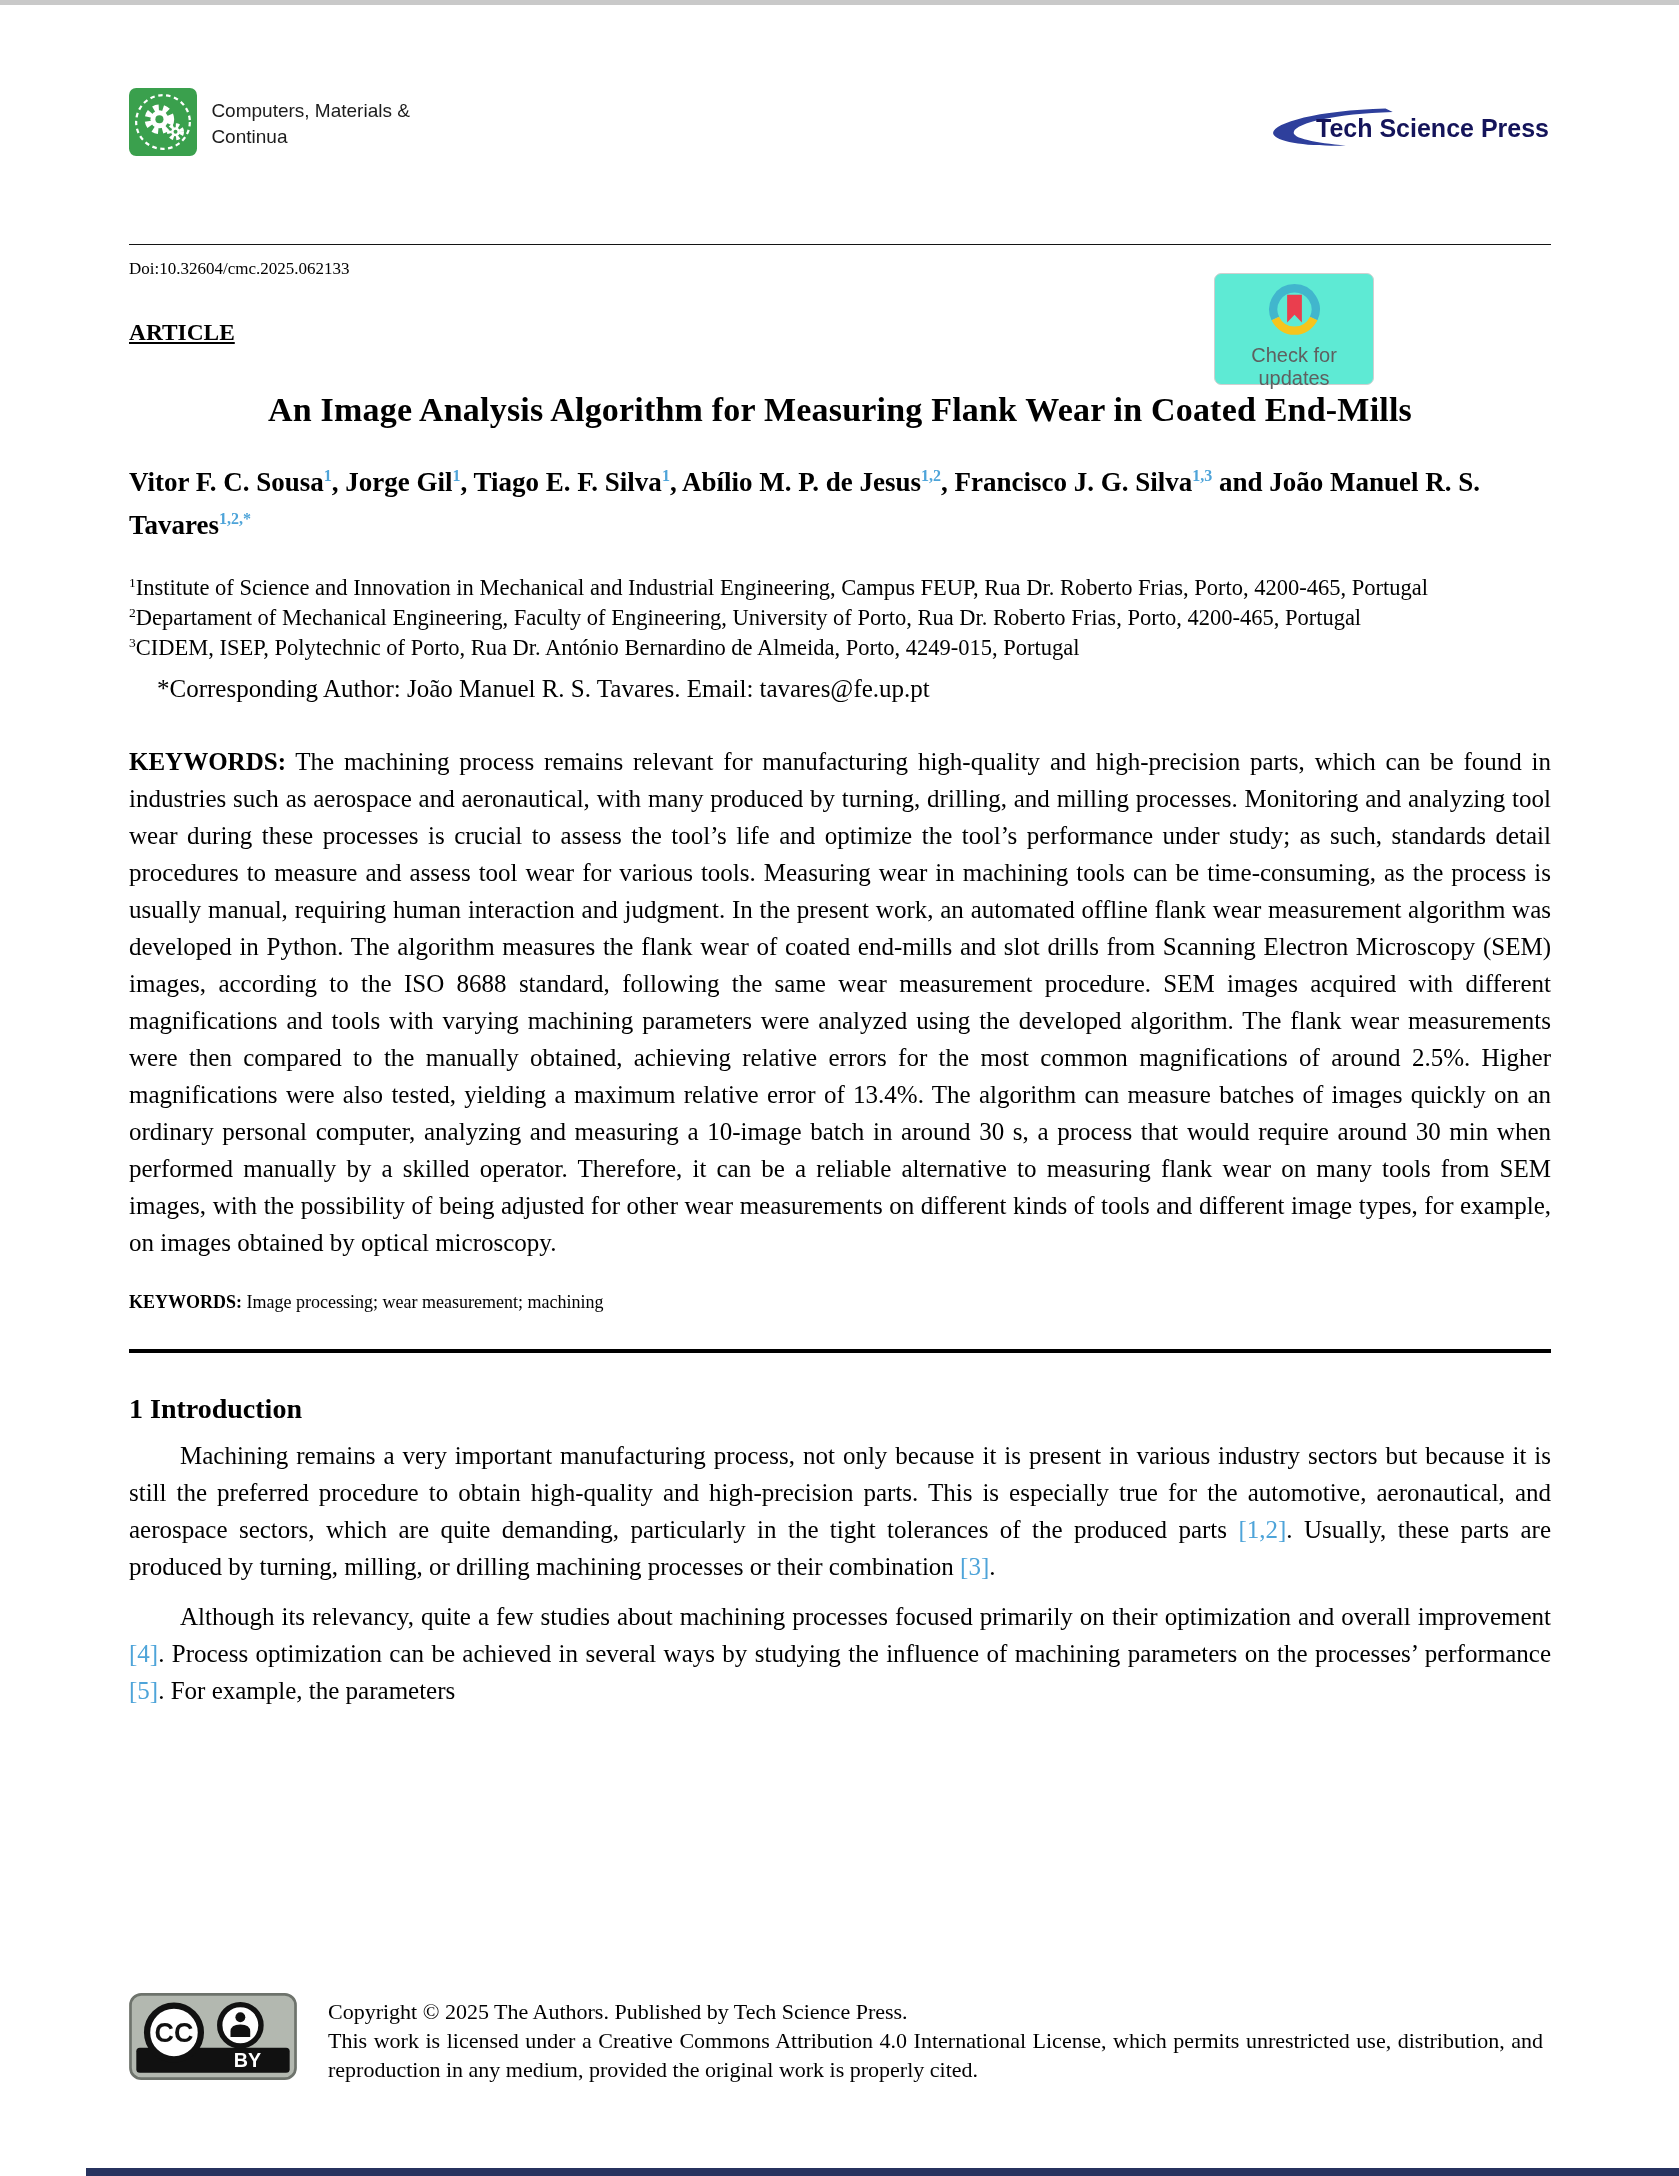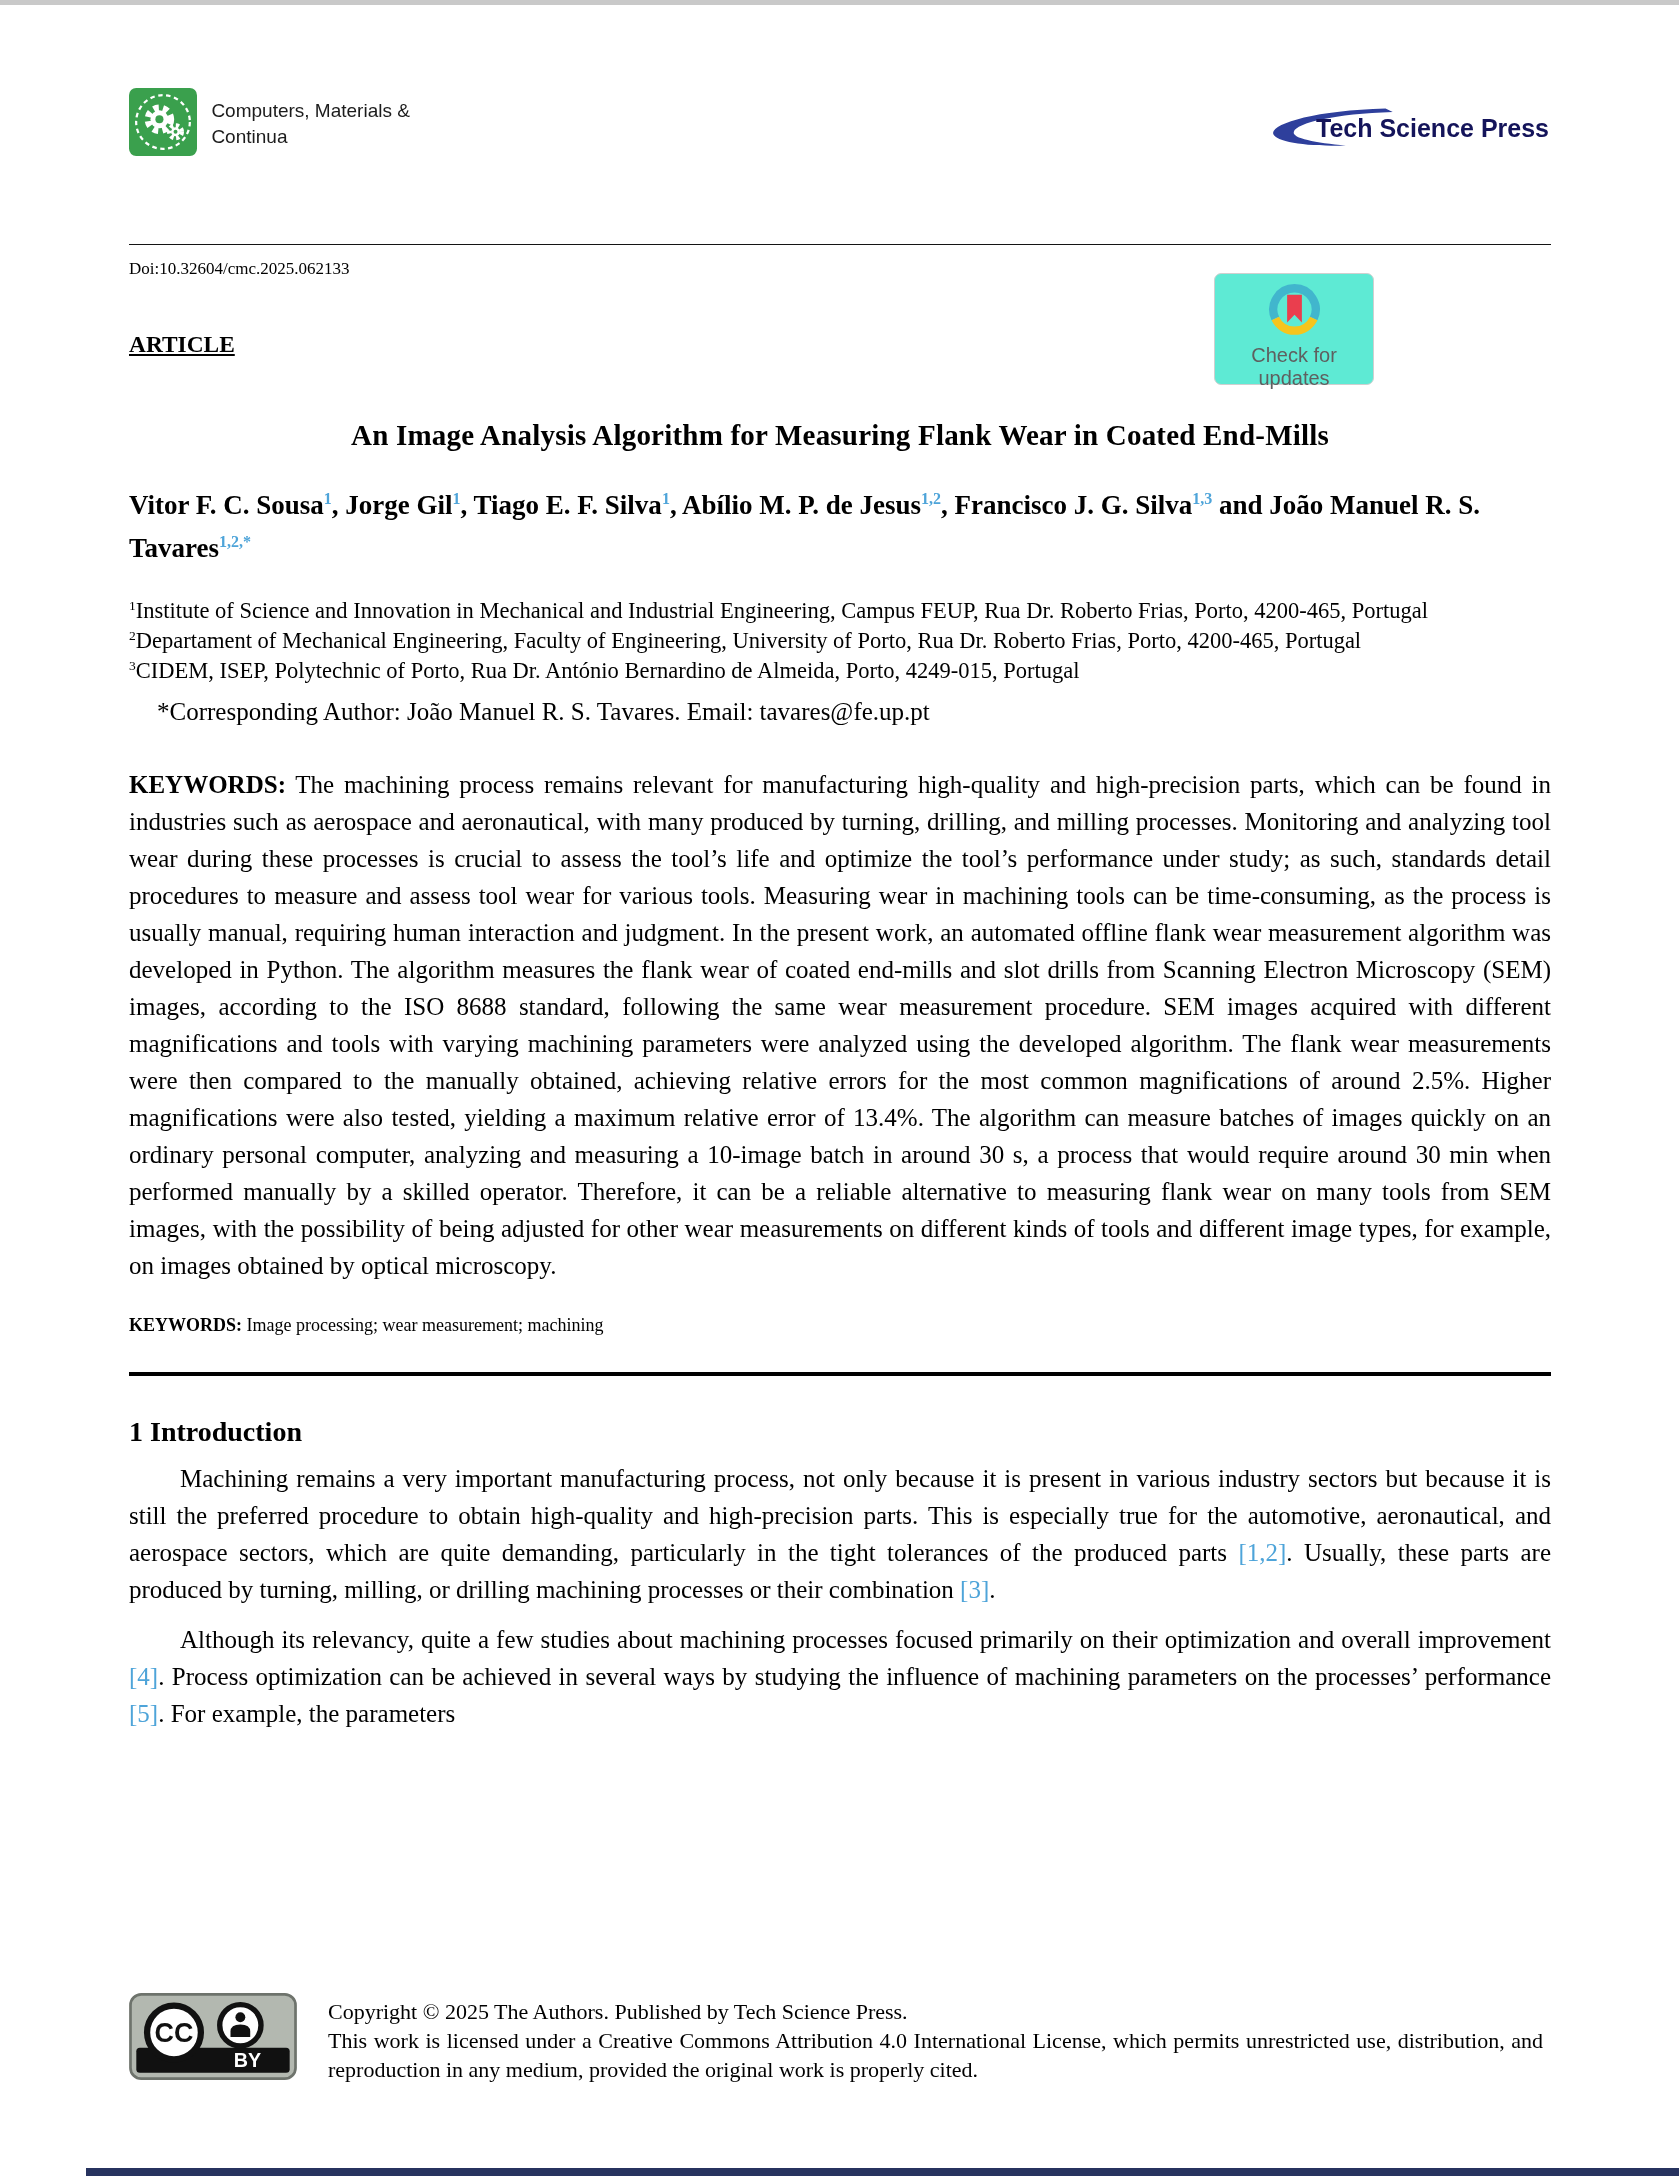--- a/index.html
+++ b/index.html
@@ -14,28 +14,28 @@
   .masthead{margin-top:88px;display:flex;justify-content:space-between;align-items:flex-start;height:70px;}
   .logo-group{display:flex;align-items:center;gap:14.4px;}
   .journal-name{font-family:"Liberation Sans",sans-serif;font-size:19px;line-height:1.38;color:#1c1c1c;}
   .tsp{position:relative;width:286px;height:49px;margin-top:14.4px;}
   .tsp-swoosh{position:absolute;left:0;top:0;}
   .tsp-text{position:absolute;left:32px;top:11.7px;font-family:"Liberation Sans",sans-serif;
     font-weight:bold;font-size:25px;color:#14145a;white-space:nowrap;margin-left:19px;}
   .hr-thin{border:none;border-top:1.8px solid #141414;margin:86px 0 0 0;}
 
   .doi{margin-top:14.4px;font-size:17px;}
-  .article-label{margin-top:52px;font-size:23.4px;font-weight:bold;text-decoration:underline;display:inline-block;}
+  .article-label{margin-top:40px;font-size:23.4px;font-weight:bold;text-decoration:underline;display:inline-block;}
 
   
   .crossmark{position:absolute;left:1214px;top:273px;width:158px;height:110px;background:#5eead4;
     border:0.9px solid #cfcfcf;border-radius:7.2px;text-align:center;cursor:pointer;}
   .crossmark-text{font-family:"Liberation Sans",sans-serif;font-size:20px;line-height:1.12;color:#5f5f5f;}
 
-  .paper-title{margin-top:61px;font-size:29px;font-weight:bold;text-align:center;letter-spacing:0.2px;}
+  .paper-title{margin-top:45px;font-size:34px;font-weight:bold;text-align:center;letter-spacing:0.2px;}
 
   .authors{margin-top:32px;font-size:27px;font-weight:bold;line-height:1.57;}
   .authors sup{color:#4ea4d9;font-size:16px;font-weight:bold;}
   .au-sep{font-weight:bold;}
 
   .affils{margin-top:27px;font-size:22.5px;line-height:1.33;}
   .affil{text-align:justify;}
   .affil sup{font-size:13.5px;}
   .corresponding{margin-top:11.7px;font-size:25px;margin-left:28px;}
   .dates{margin-top:17px;font-size:22.5px;}

